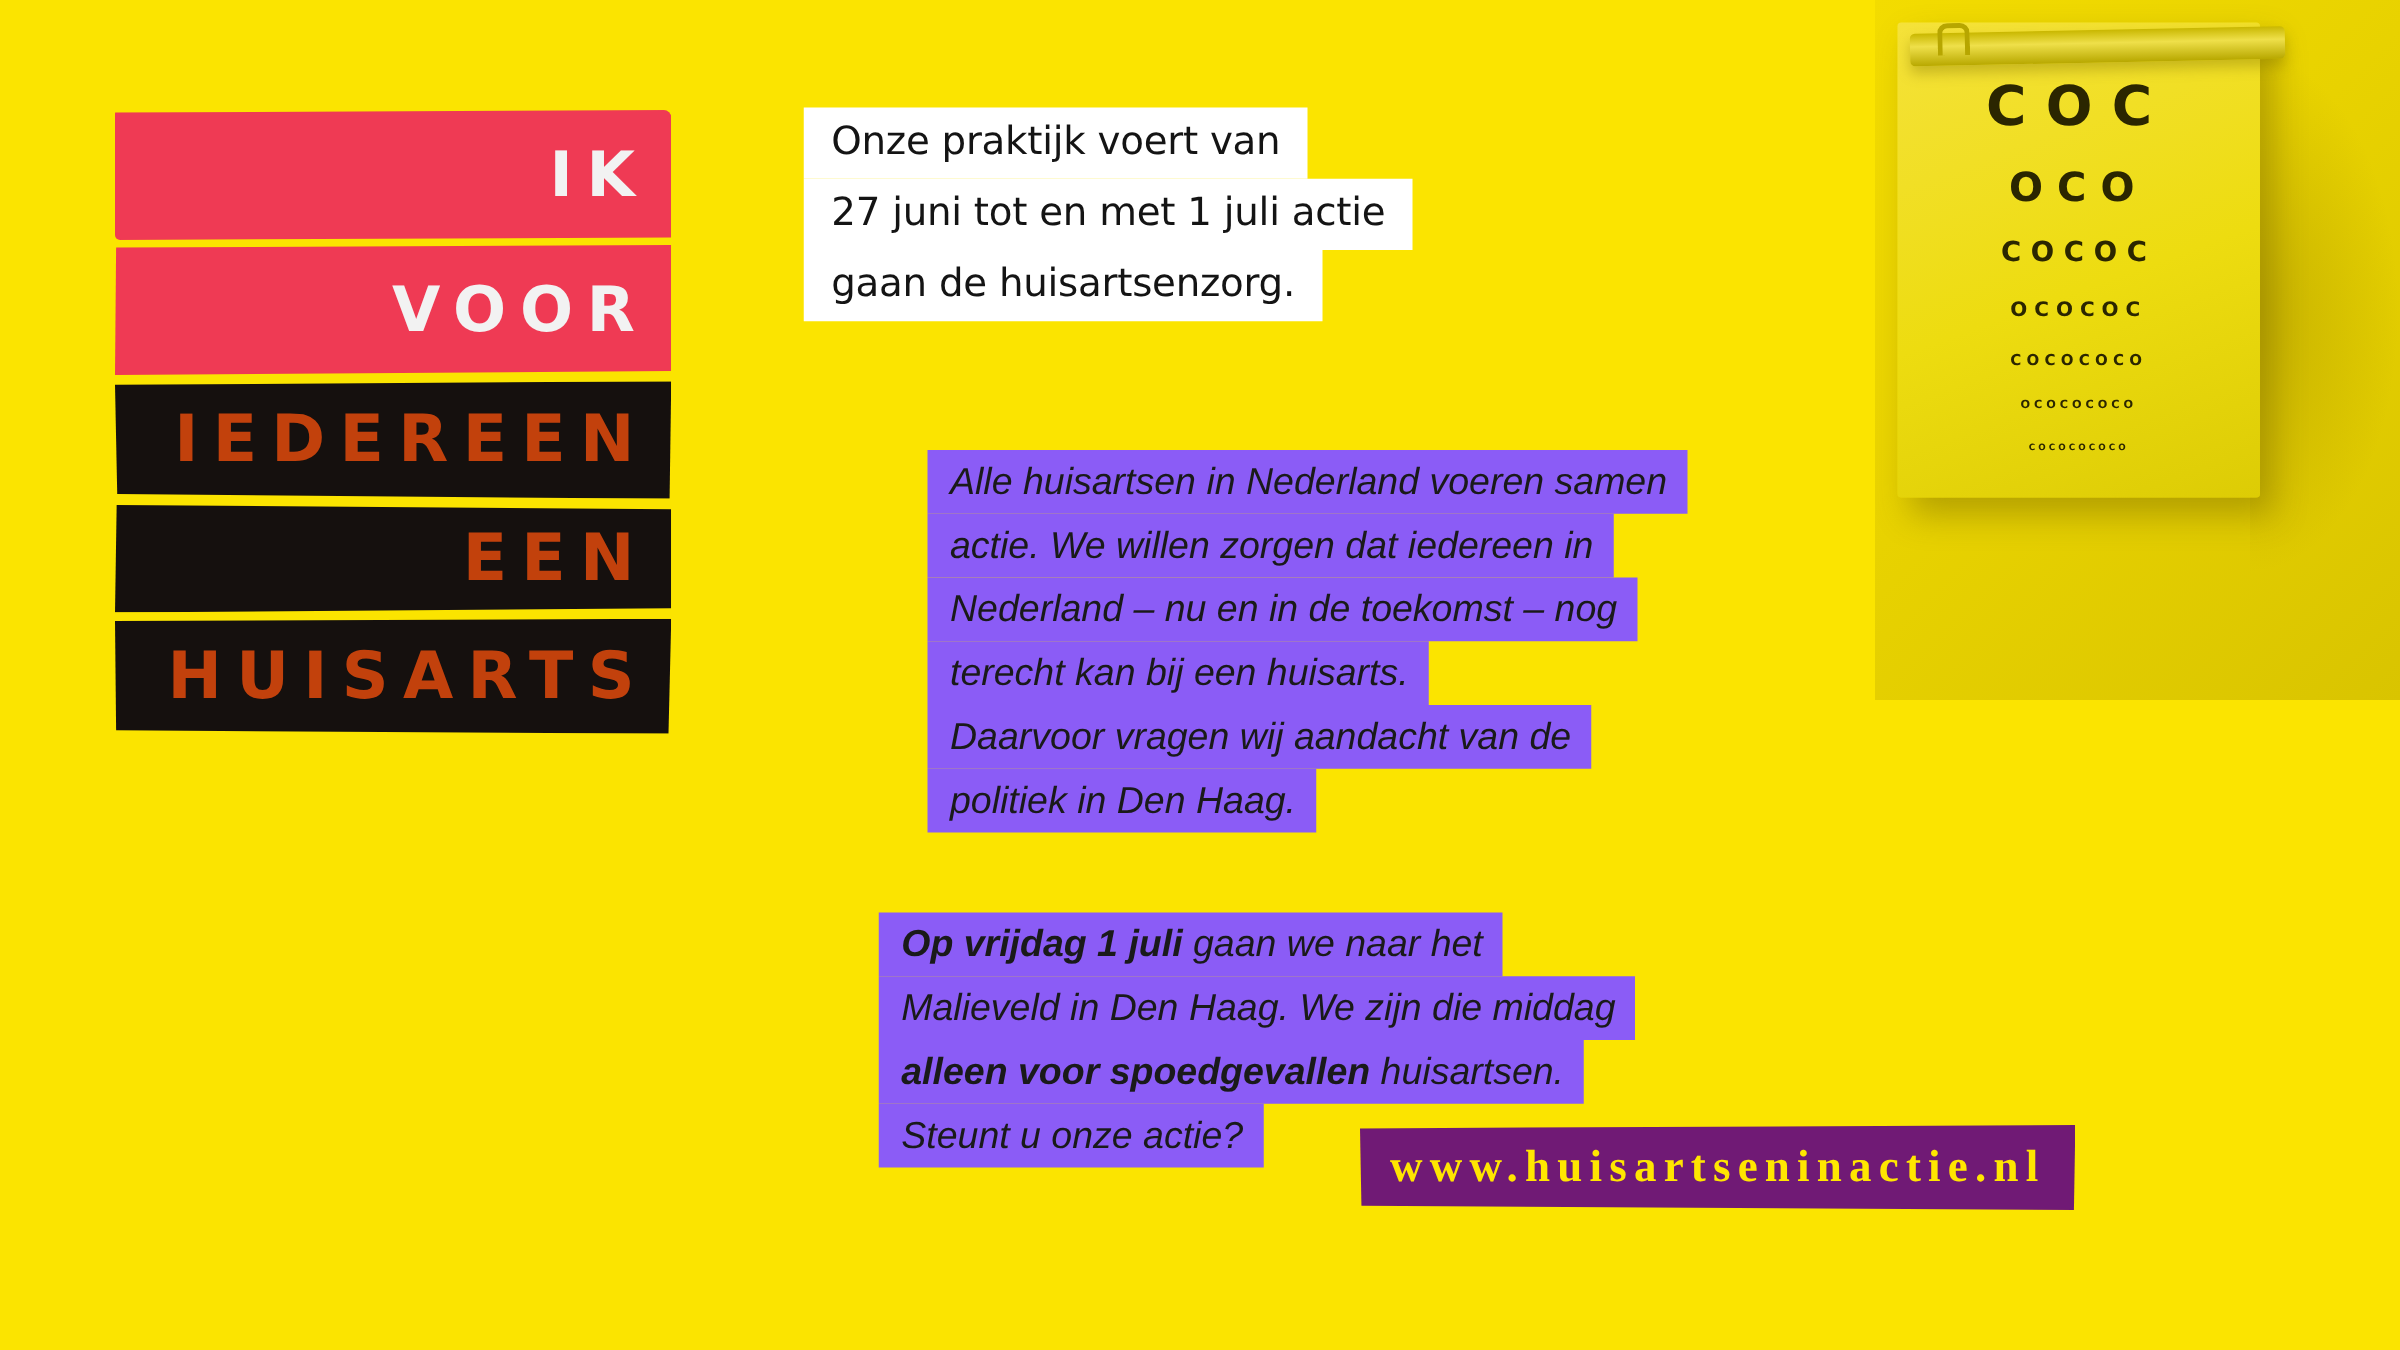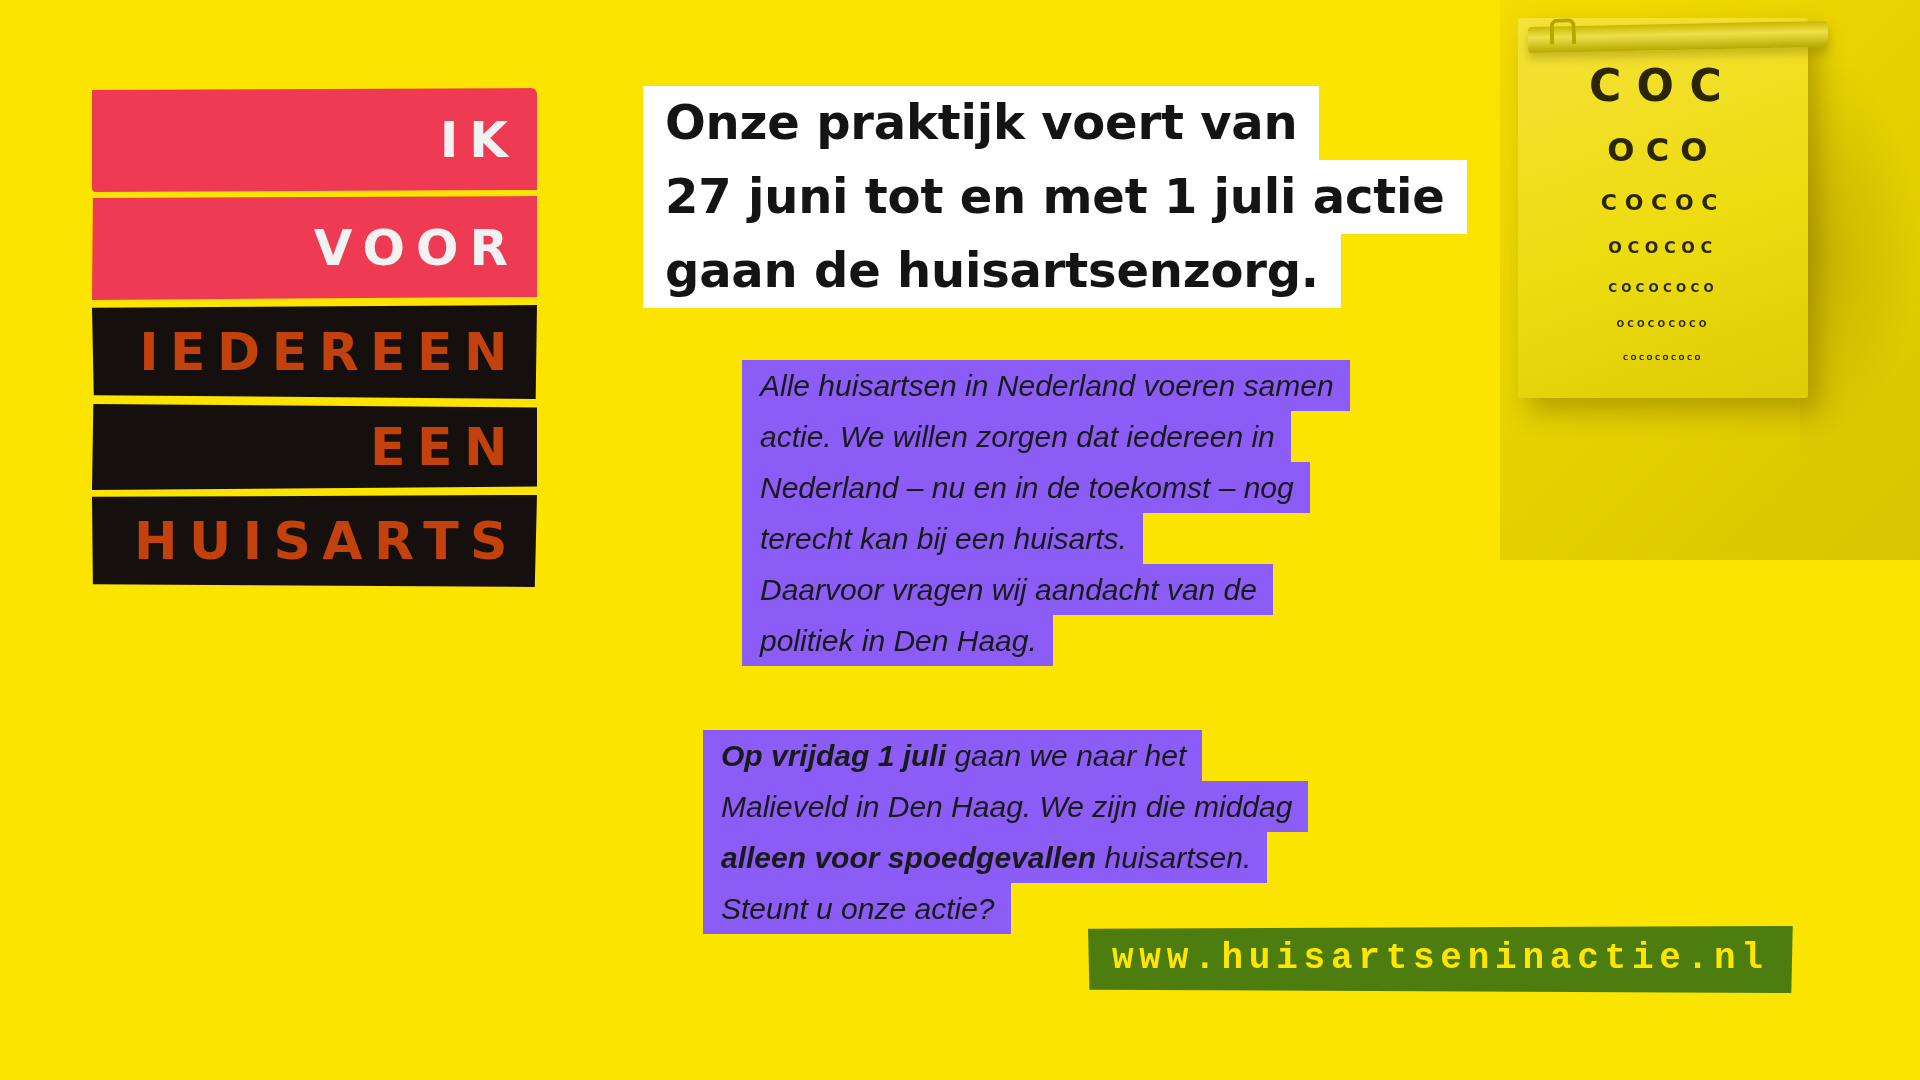--- a/index.html
+++ b/index.html
@@ -68,22 +68,22 @@
     position: absolute;
     left: 643px;
     top: 86px;
     width: 680px;
   }
   #headline .hl-line {
     display: table;
     background: #ffffff;
     color: #141414;
     font-family: "DejaVu Sans", sans-serif;
-    font-weight: 700;
-    font-size: 48px;
+    font-weight: 400;
+    font-size: 31px;
     line-height: 1.0;
     padding: 12px 22px 14px 22px;
     white-space: nowrap;
     letter-spacing: -0.2px;
   }
   #headline .hl-line + .hl-line { margin-top: 0px; }
 
   
   #para-1 {
     position: absolute;
@@ -109,24 +109,24 @@
     position: absolute;
     left: 703px;
     top: 730px;
     width: 820px;
   }
 
   
   #url-bar {
     position: absolute;
     left: 1088px;
-    top: 926px;
-    background: #4d7c0f;
+    top: 900px;
+    background: #701a75;
     color: #ffe600;
-    font-family: Liberation Mono, monospace;
+    font-family: Liberation Serif, serif;
     font-weight: 700;
     font-size: 36px;
     letter-spacing: 0.16em;
     padding: 12px 24px 14px 24px;
     white-space: nowrap;
     clip-path: polygon(0 4%, 100% 0, 99.8% 100%, 0.2% 95%);
   }
 
   
   #eye-chart {

